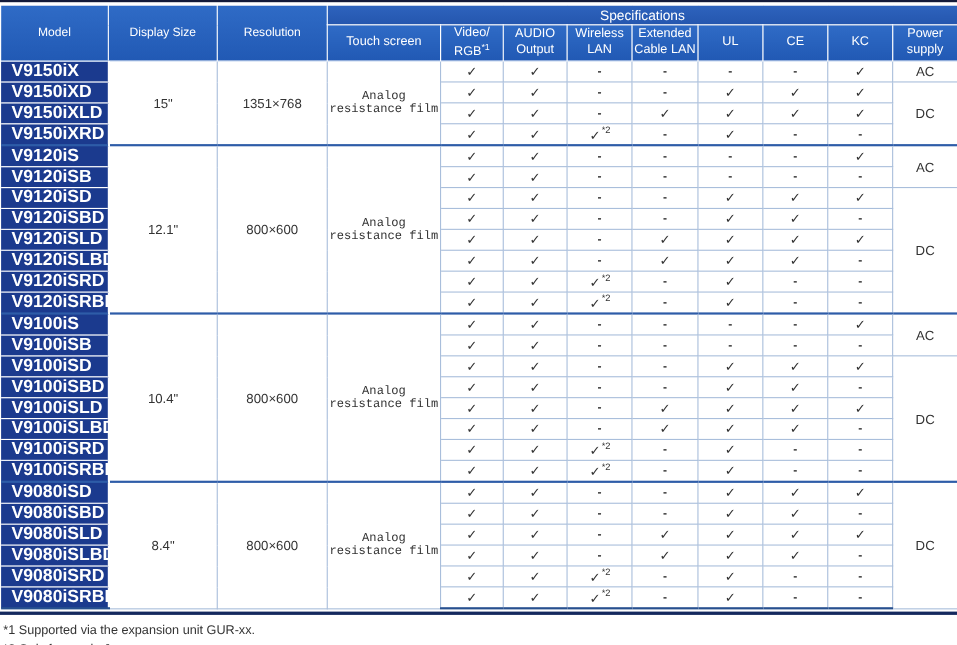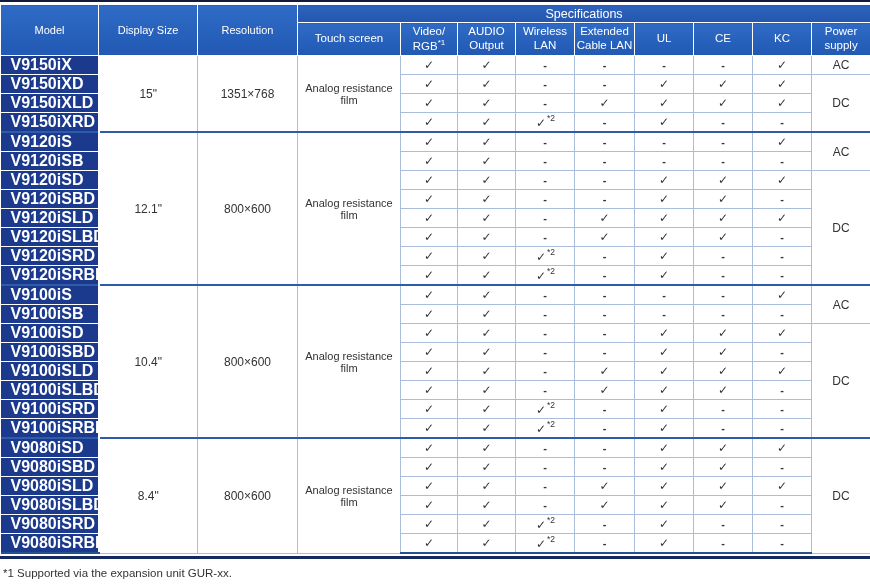--- a/index.html
+++ b/index.html
@@ -25,21 +25,21 @@
     border:1px solid var(--grid);height:18px;padding:0;
     text-align:center;vertical-align:middle;background:#fff;font-size:12px;color:var(--ink);
   }
   td.model-cell{
     background:var(--model-bg);color:#ffffff;font-weight:bold;text-align:left;
     padding-left:10px;font-size:16px;
     border-top:1px solid #ffffff;border-bottom:1px solid #ffffff;
     border-right:2px solid #ffffff;border-left:none;
   }
   tr.group-start td{border-top:2px solid var(--separator);}
-  td.touch-screen-cell{font-size:11px;}
+  td.touch-screen-cell{font-size:11px;font-family:Liberation Mono, monospace;}
   td.spec-cell{font-size:12px;}
   td.spec-cell.dash{font-weight:bold;font-size:11px;}
   td.spec-cell sup{font-size:8.5px;position:relative;top:-1px;left:1px;}
   tbody tr:last-child td{border-bottom:2px solid #27508f;margin-top:39px;}
   .bottom-bar{height:3px;background:var(--frame);margin-top:2px;}
   .footnotes{margin:7px 0 0 3px;font-size:11.5px;color:var(--ink);}
   .footnotes p{margin:0 0 4px 0;line-height:1.25;}
 </style>
 </head>
 <body>

